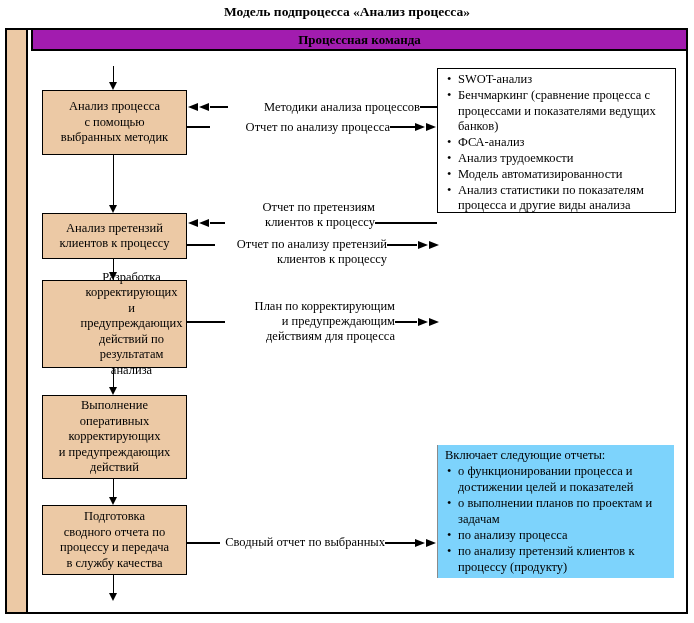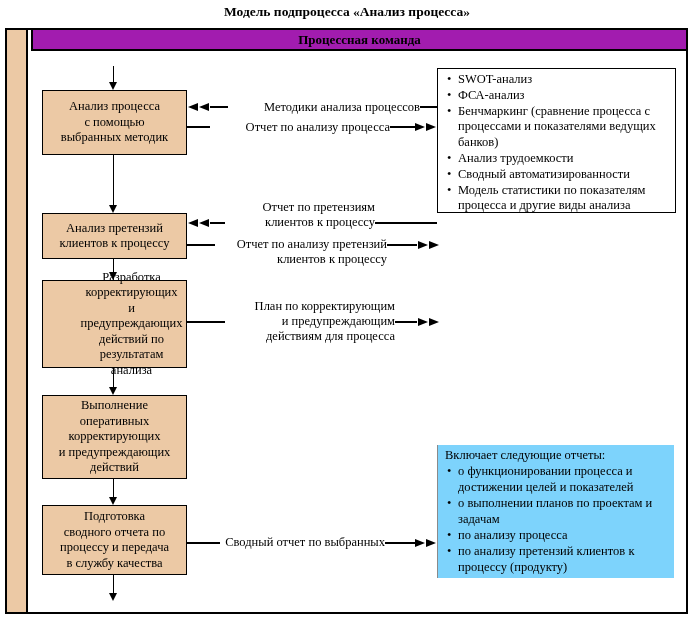--- a/index.html
+++ b/index.html
@@ -156,25 +156,25 @@
 и предупреждающим
 действиям для процесса</div>
 
   <div class="abs hline" style="left:187px;top:542.25px;width:228px;"></div>
   <div class="abs ah-right" style="left:415px;top:539px;"></div>
   <div class="abs ah-right" style="left:426px;top:539px;"></div>
   <div class="abs flow-label" style="left:220px;top:535px;width:165px;">Сводный отчет по выбранных</div>
 
   <div id="methods-note" class="abs">
     <div class="bullet">SWOT-анализ</div>
+    <div class="bullet">Бенчмаркинг (сравнение процесса с процессами и показателями ведущих банков)</div>
     <div class="bullet">ФСА-анализ</div>
-    <div class="bullet">Бенчмаркинг (сравнение процесса с процессами и показателями ведущих банков)</div>
     <div class="bullet">Анализ трудоемкости</div>
-    <div class="bullet">Сводный автоматизированности</div>
-    <div class="bullet">Модель статистики по показателям процесса и другие виды анализа</div>
+    <div class="bullet">Модель автоматизированности</div>
+    <div class="bullet">Анализ статистики по показателям процесса и другие виды анализа</div>
   </div>
 
   <div class="abs bracket-stub" style="top:445px;"></div>
   <div class="abs bracket-stub" style="top:576.5px;"></div>
   <div id="reports-note" class="abs">
     <div>Включает следующие отчеты:</div>
     <div class="bullet">о функционировании процесса и достижении целей и показателей</div>
     <div class="bullet">о выполнении планов по проектам и задачам</div>
     <div class="bullet">по анализу процесса</div>
     <div class="bullet">по анализу претензий клиентов к процессу (продукту)</div>

